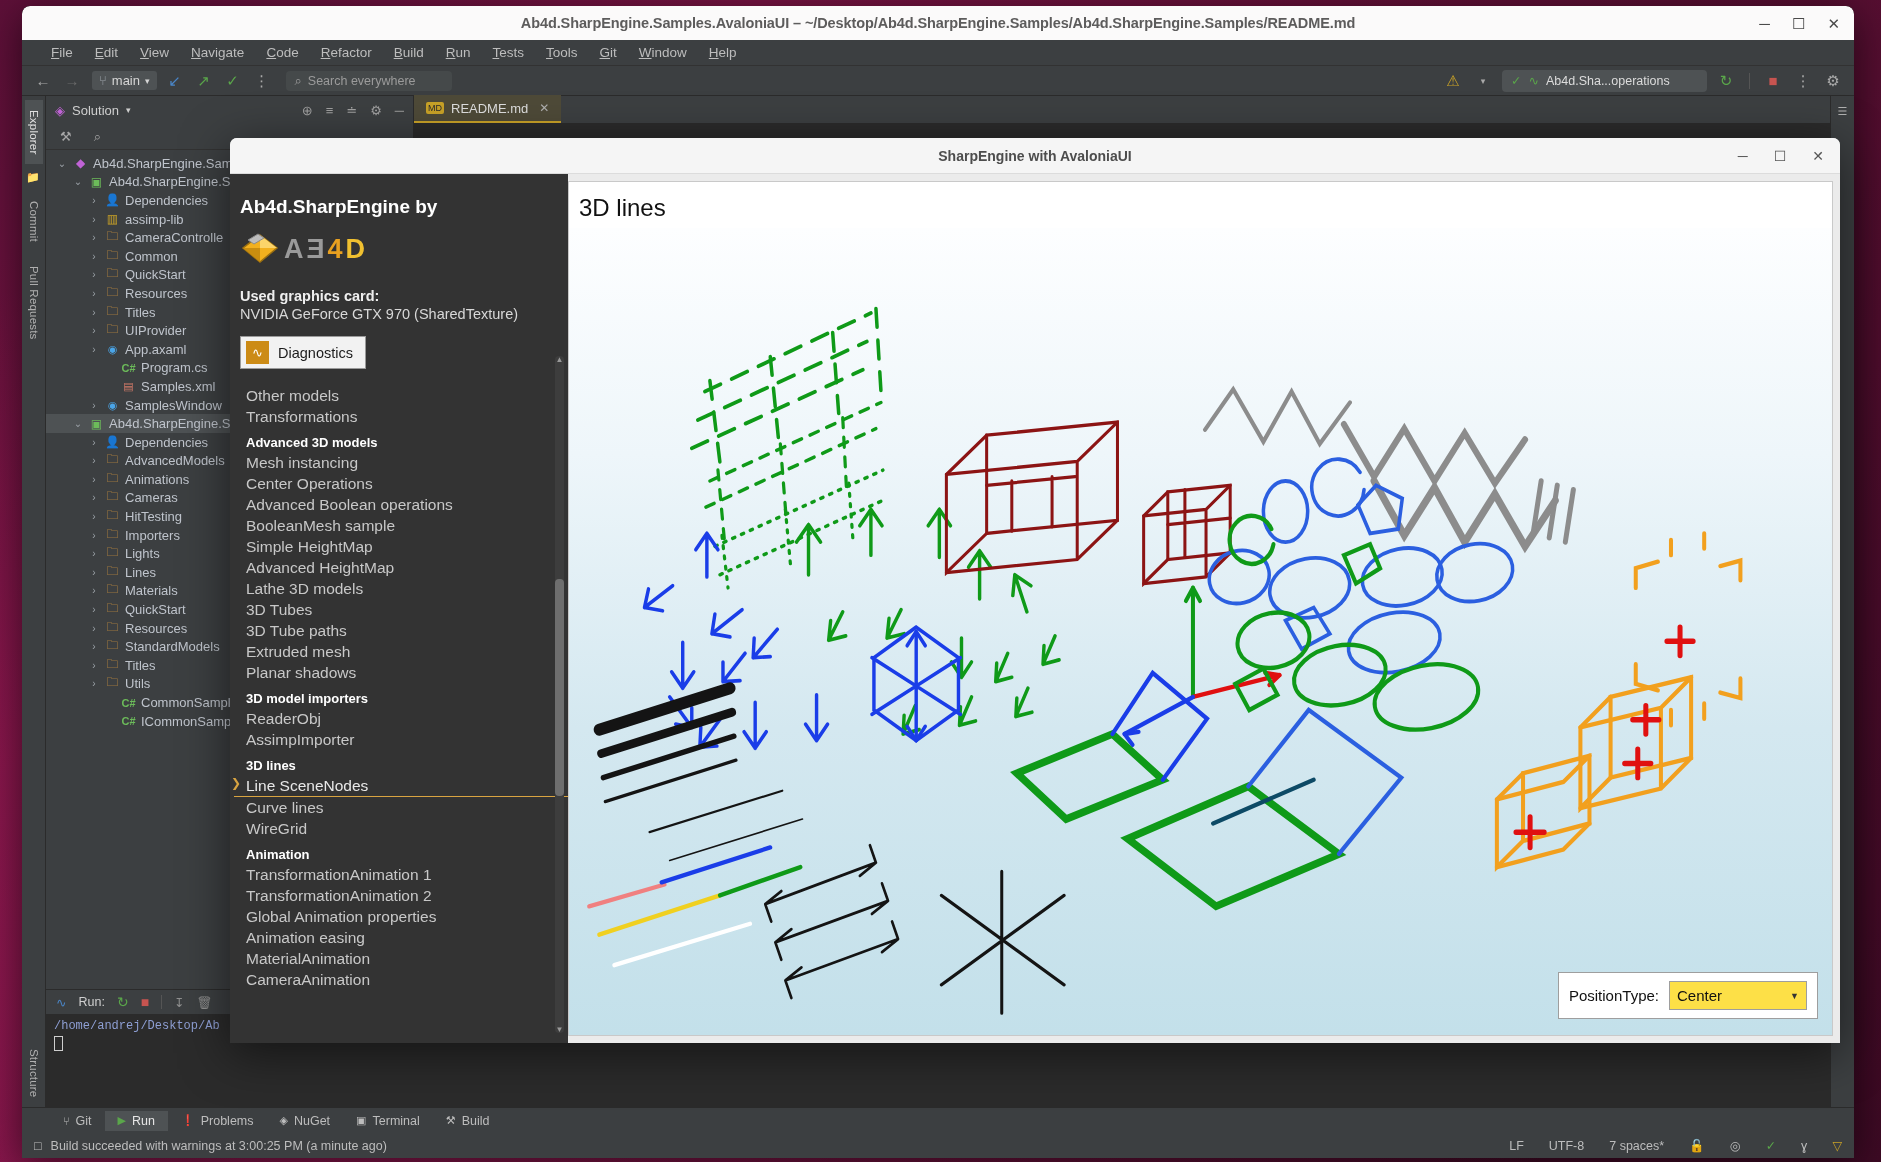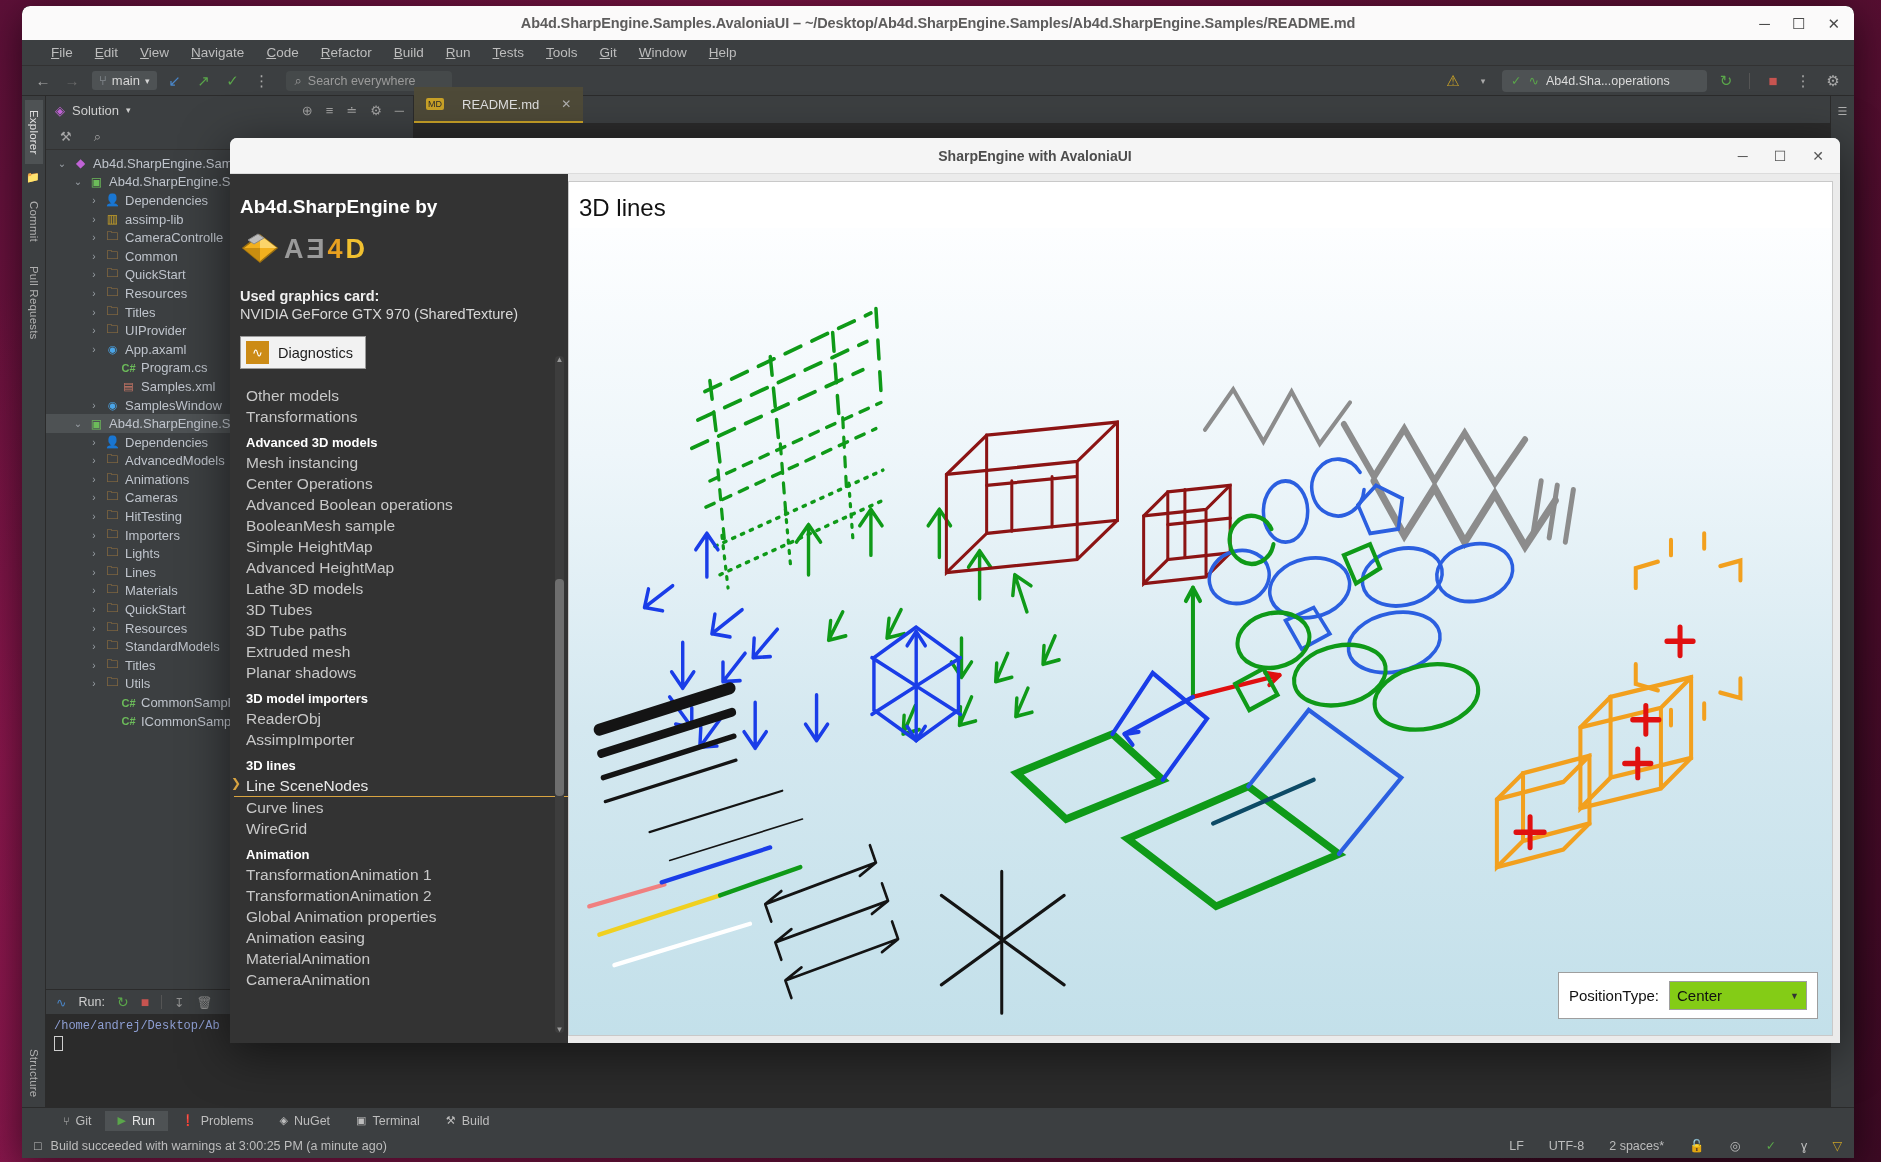--- a/index.html
+++ b/index.html
@@ -119,21 +119,21 @@
   .ico.lib{ color:#c9a227;}
   
   .runpanel{ flex:0 0 118px; background:#3c3f41; border-top:1px solid #2b2b2b; display:flex; flex-direction:column;}
   .run-head{ height:24px; display:flex; align-items:center; gap:12px; padding:0 10px; font-size:12.5px; color:#cfcfcf;}
   .run-out{ flex:1; background:#2b2b2b; padding:5px 8px; font-family:"Liberation Mono", monospace; font-size:12px; color:#8e9fd4;}
   .caret{ display:inline-block; width:9px;height:15px;border:1px solid #cfcfcf; margin-top:3px;}
   
   .editorarea{ flex:1; display:flex; flex-direction:column; min-width:0; background:#2b2b2b;}
   .tabstrip{ height:28px; flex:0 0 28px; background:#3c3f41; display:flex; align-items:flex-end; border-bottom:1px solid #2b2b2b;}
   .tab{
-    height:36px; display:flex; align-items:center; gap:18px; padding:0 12px;
+    height:28px; display:flex; align-items:center; gap:7px; padding:0 12px;
     background:#4e4a38; color:#dedede; font-size:13px; border-bottom:2px solid #c9a227;
   }
   .tab .x{ color:#b0b0b0; font-size:12px; margin-left:4px;}
   .editor-blank{ flex:1; background:#2b2b2b;}
   
   .toolwin-bar{
     height:26px; flex:0 0 26px; background:#3c3f41; display:flex; align-items:center;
     gap:0; padding-left:28px; border-top:1px solid #2b2b2b;
   }
   .twb{ display:flex; align-items:center; gap:6px; font-size:12.5px; color:#bdbdbd; padding:3px 13px; cursor:default;}
@@ -193,21 +193,21 @@
   }
   .viewport svg{ position:absolute; inset:0; width:100%; height:100%;}
   .postype{
     position:absolute; right:14px; bottom:16px;
     background:#fff; border:1px solid #9e9e9e;
     display:flex; align-items:center; gap:10px; padding:8px 10px;
     font-size:15px; color:#111;
   }
   .combo{
     display:flex;align-items:center;justify-content:space-between;gap:14px;
-    border:1px solid #9e9e9e;background:#84cc16;padding:5px 7px;min-width:138px;font-size:15px;
+    border:1px solid #9e9e9e;background:#fde047;padding:5px 7px;min-width:138px;font-size:15px;
   }
   .combo .cv{ color:#111;}
   .combo .ca{ color:#333; font-size:9px;}
 </style>
 </head>
 <body>
 
 <div id="desktop"></div>
 
 <div id="ide">
@@ -512,21 +512,21 @@
         <span>Build</span>
       </div>
     </div>
 
   <div class="statusbar">
     <span>□</span>
     <span>Build succeeded with warnings at 3:00:25 PM  (a minute ago)</span>
     <div class="sright">
       <span>LF</span>
       <span>UTF-8</span>
-      <span>2 spaces*</span>
+      <span>7 spaces*</span>
       <span>🔓</span>
       <span>◎</span>
       <span style="color:#5aa64a">✓</span>
       <span>ɣ</span>
       <span style="color:#c9a227">▽</span>
     </div>
   </div>
 </div>
 
 <div id="sew">

